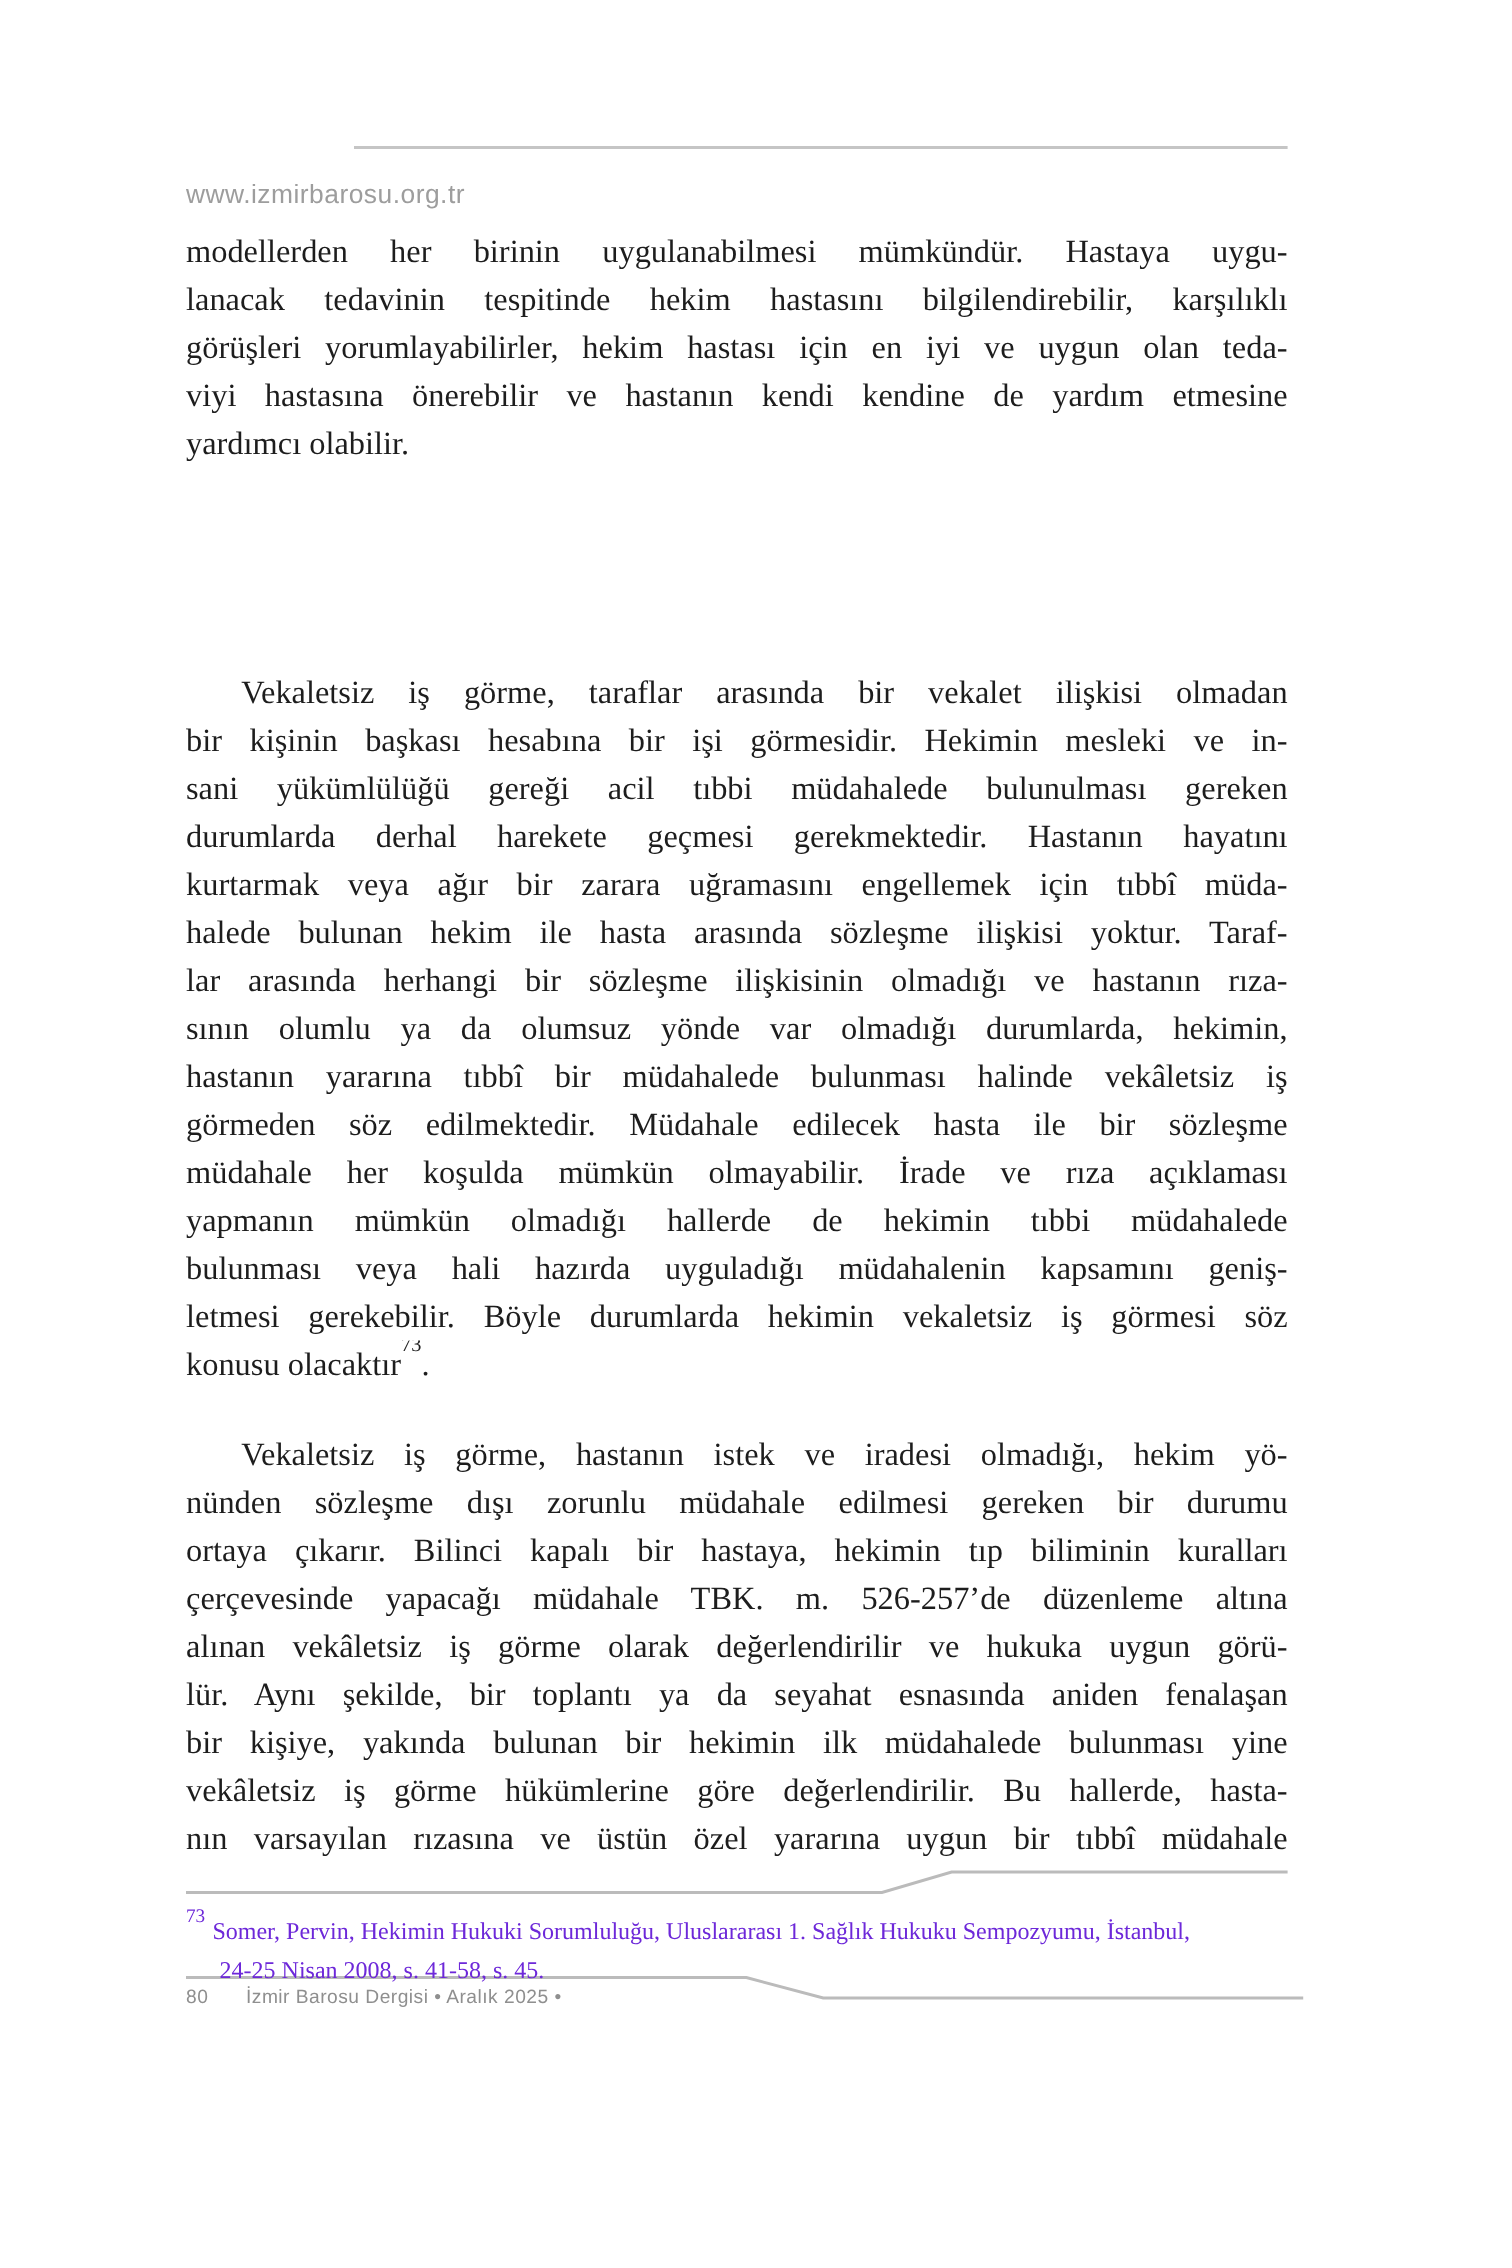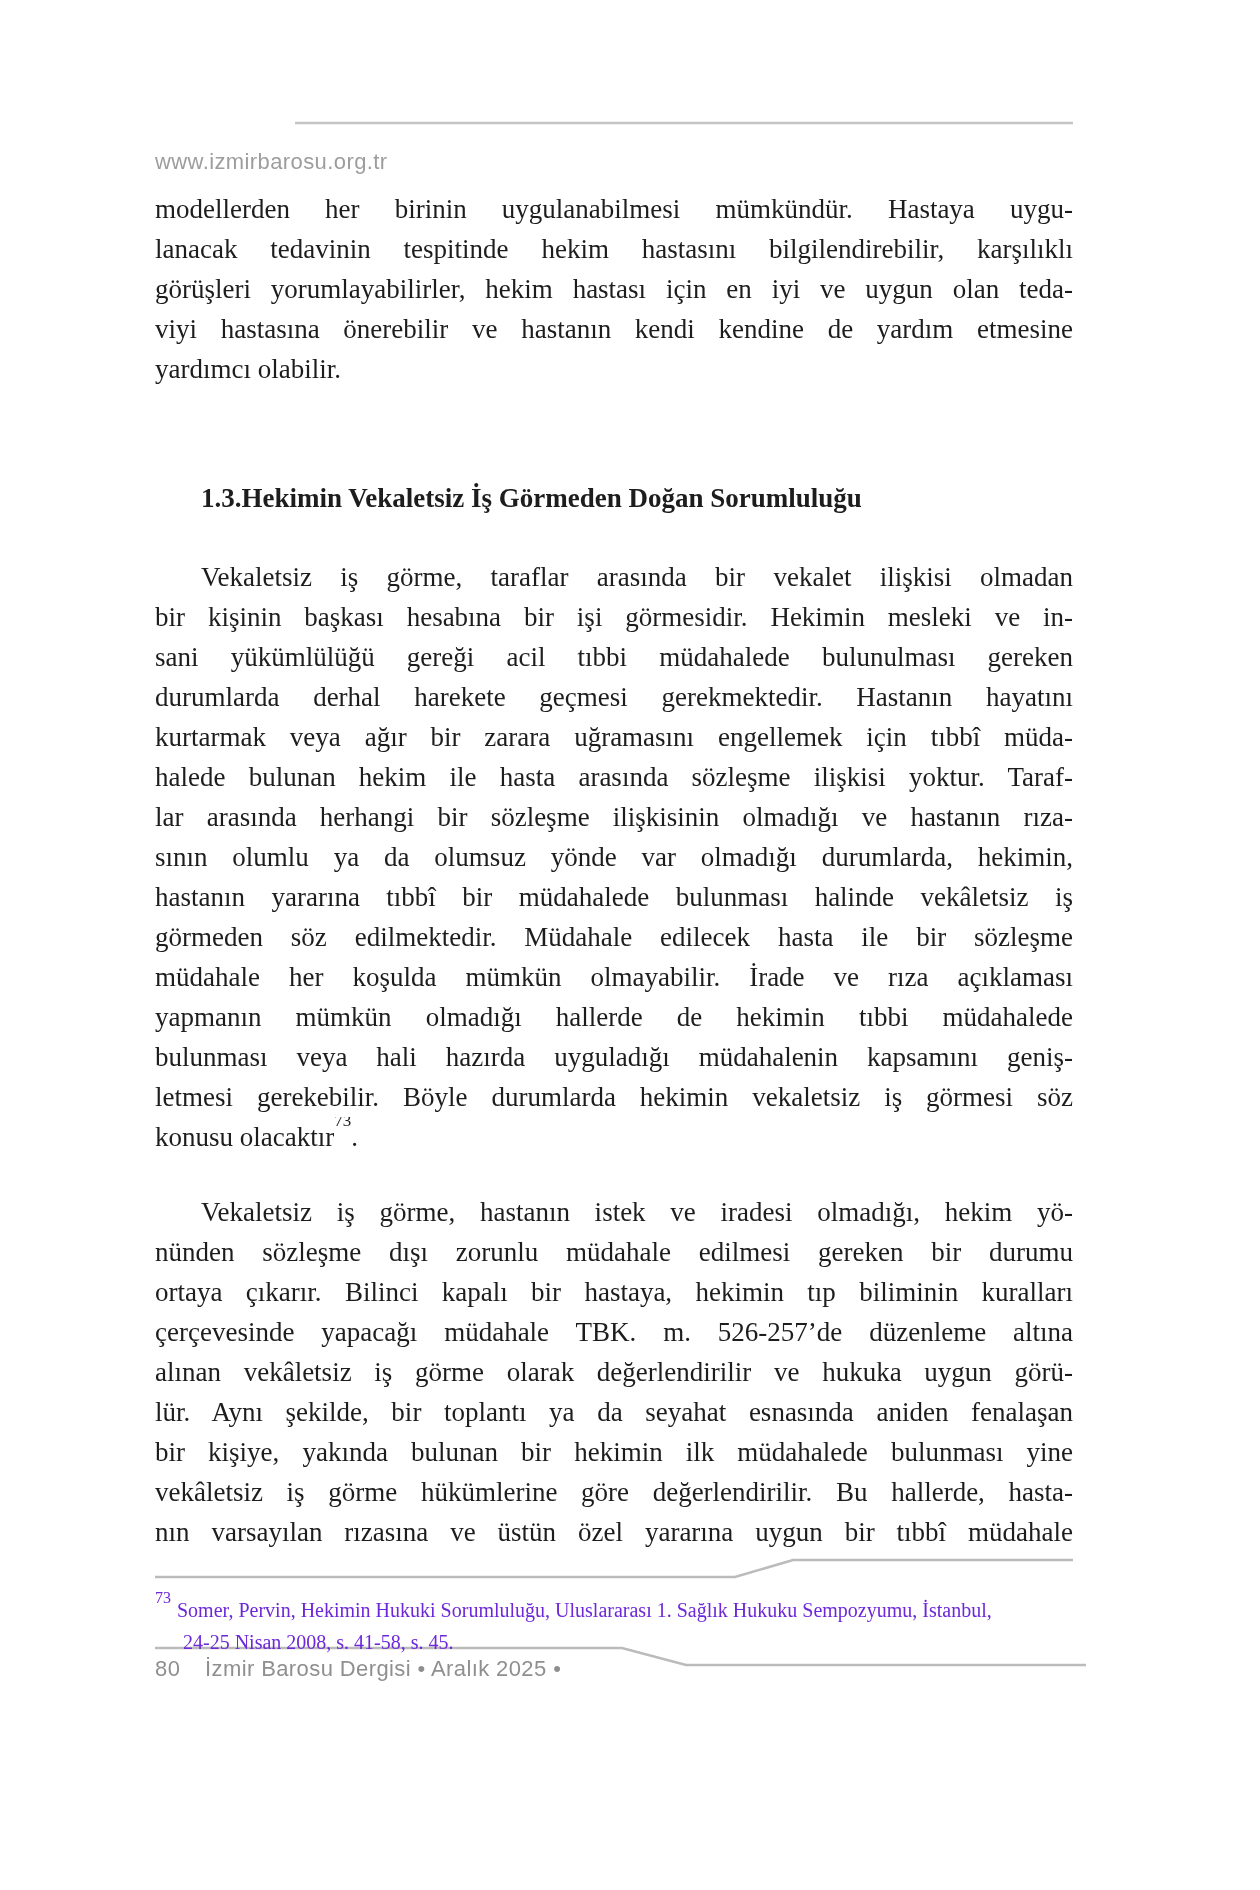--- a/index.html
+++ b/index.html
@@ -25,21 +25,21 @@
   .heading{position:absolute;left:201px;top:478px;width:872px;font-size:27px;font-weight:bold;
     line-height:40px;white-space:nowrap;}
 
   
   .footnote{position:absolute;left:155px;top:1588px;width:918px;font-size:20px;line-height:32px;color:#6d28d9;}
   .footnote .fn-marker{font-size:16px;position:relative;top:-6px;margin-right:6px;}
   .footnote .fn-line2{padding-left:28px;}
 
   
   .footer-text{position:absolute;left:155px;top:1656px;font-family:"Liberation Sans",sans-serif;
-    font-size:22px;color:#8f8f8f;letter-spacing:.4px;white-space:nowrap;}
+    font-size:16px;color:#8f8f8f;letter-spacing:.4px;white-space:nowrap;}
   .footer-text .page-num{display:inline-block;min-width:50px;}
 
   svg.rules{position:absolute;left:0;top:0;pointer-events:none;}
 </style>
 </head>
 <body>
 
 <div class="page">
 
   <svg class="rules" width="1260" height="1890">
@@ -51,21 +51,20 @@
   <div class="header-url">www.izmirbarosu.org.tr</div>
 
   <div class="para" id="par-0">
       <div class="line">modellerden her birinin uygulanabilmesi mümkündür. Hastaya uygu-</div>
       <div class="line">lanacak tedavinin tespitinde hekim hastasını bilgilendirebilir, karşılıklı</div>
       <div class="line">görüşleri yorumlayabilirler, hekim hastası için en iyi ve uygun olan teda-</div>
       <div class="line">viyi hastasına önerebilir ve hastanın kendi kendine de yardım etmesine</div>
       <div class="line noj">yardımcı olabilir.</div>
     </div>
 
-  <div class="heading">1.3.Hekimin Vekaletsiz İş Görmeden Doğan Sorumluluğu</div>
 
   <div class="para" id="par-1">
       <div class="line indent">Vekaletsiz iş görme, taraflar arasında bir vekalet ilişkisi olmadan</div>
       <div class="line">bir kişinin başkası hesabına bir işi görmesidir. Hekimin mesleki ve in-</div>
       <div class="line">sani yükümlülüğü gereği acil tıbbi müdahalede bulunulması gereken</div>
       <div class="line">durumlarda derhal harekete geçmesi gerekmektedir. Hastanın hayatını</div>
       <div class="line">kurtarmak veya ağır bir zarara uğramasını engellemek için tıbbî müda-</div>
       <div class="line">halede bulunan hekim ile hasta arasında sözleşme ilişkisi yoktur. Taraf-</div>
       <div class="line">lar arasında herhangi bir sözleşme ilişkisinin olmadığı ve hastanın rıza-</div>
       <div class="line">sının olumlu ya da olumsuz yönde var olmadığı durumlarda, hekimin,</div>

